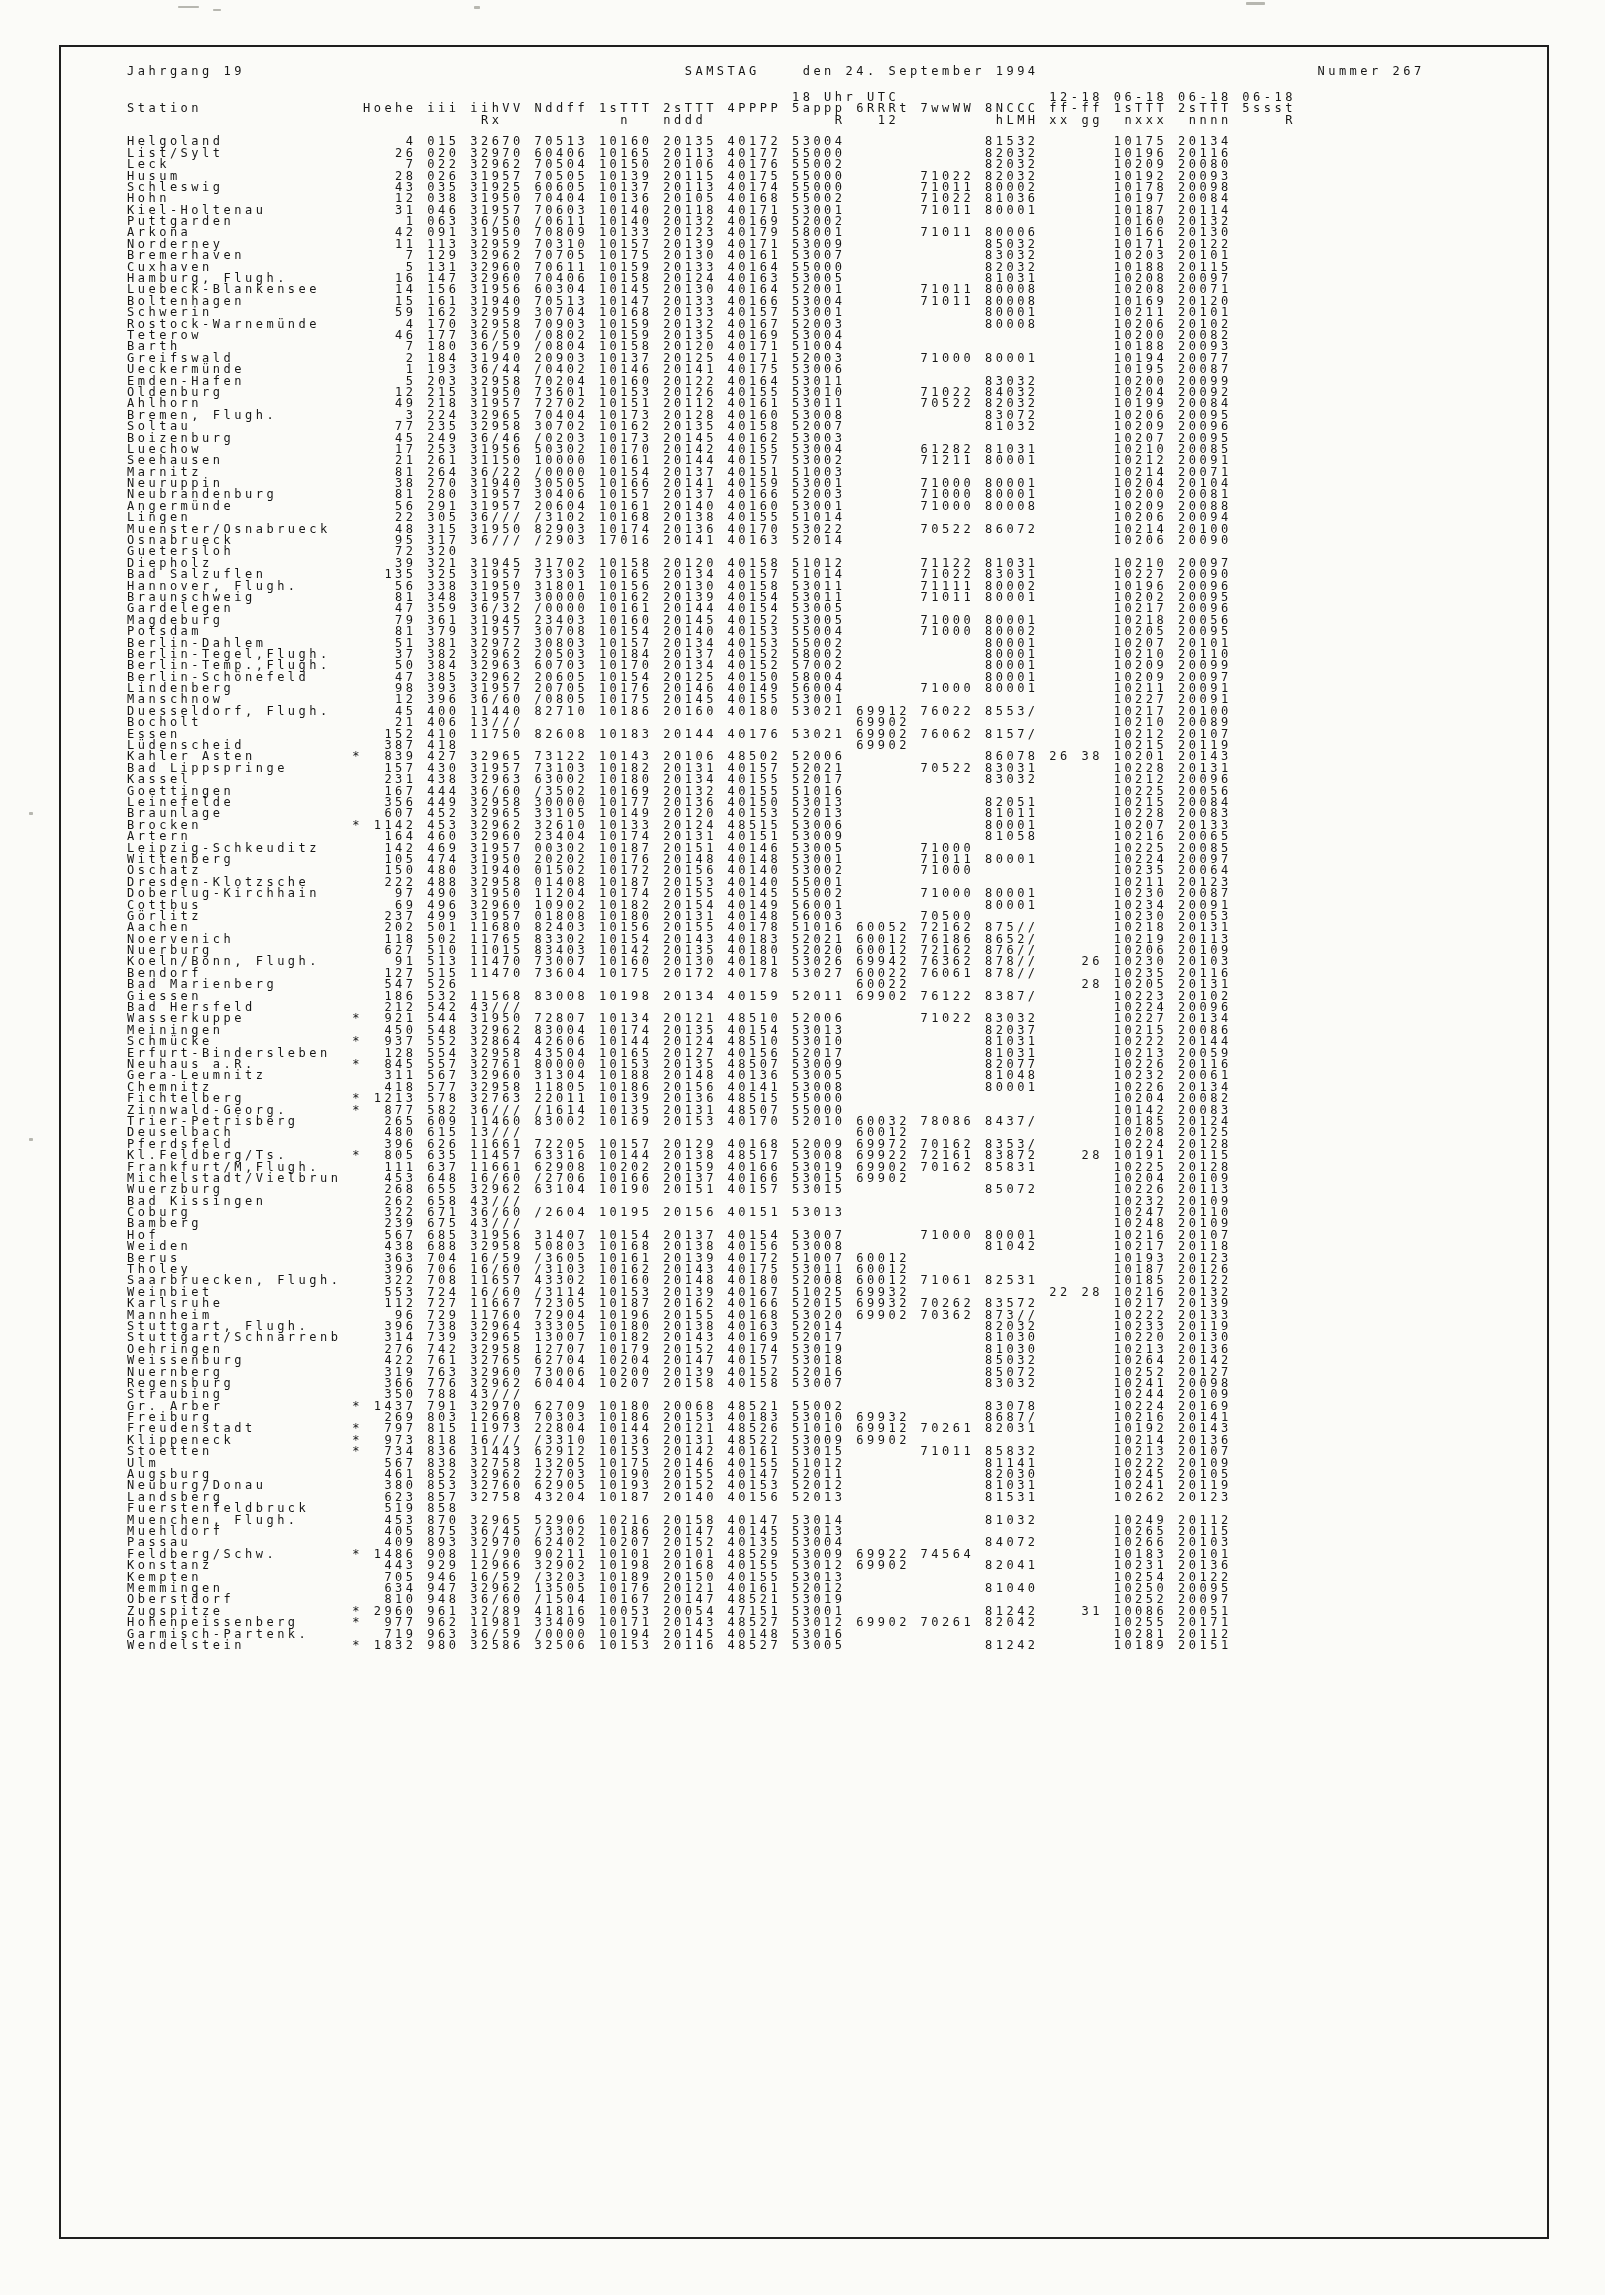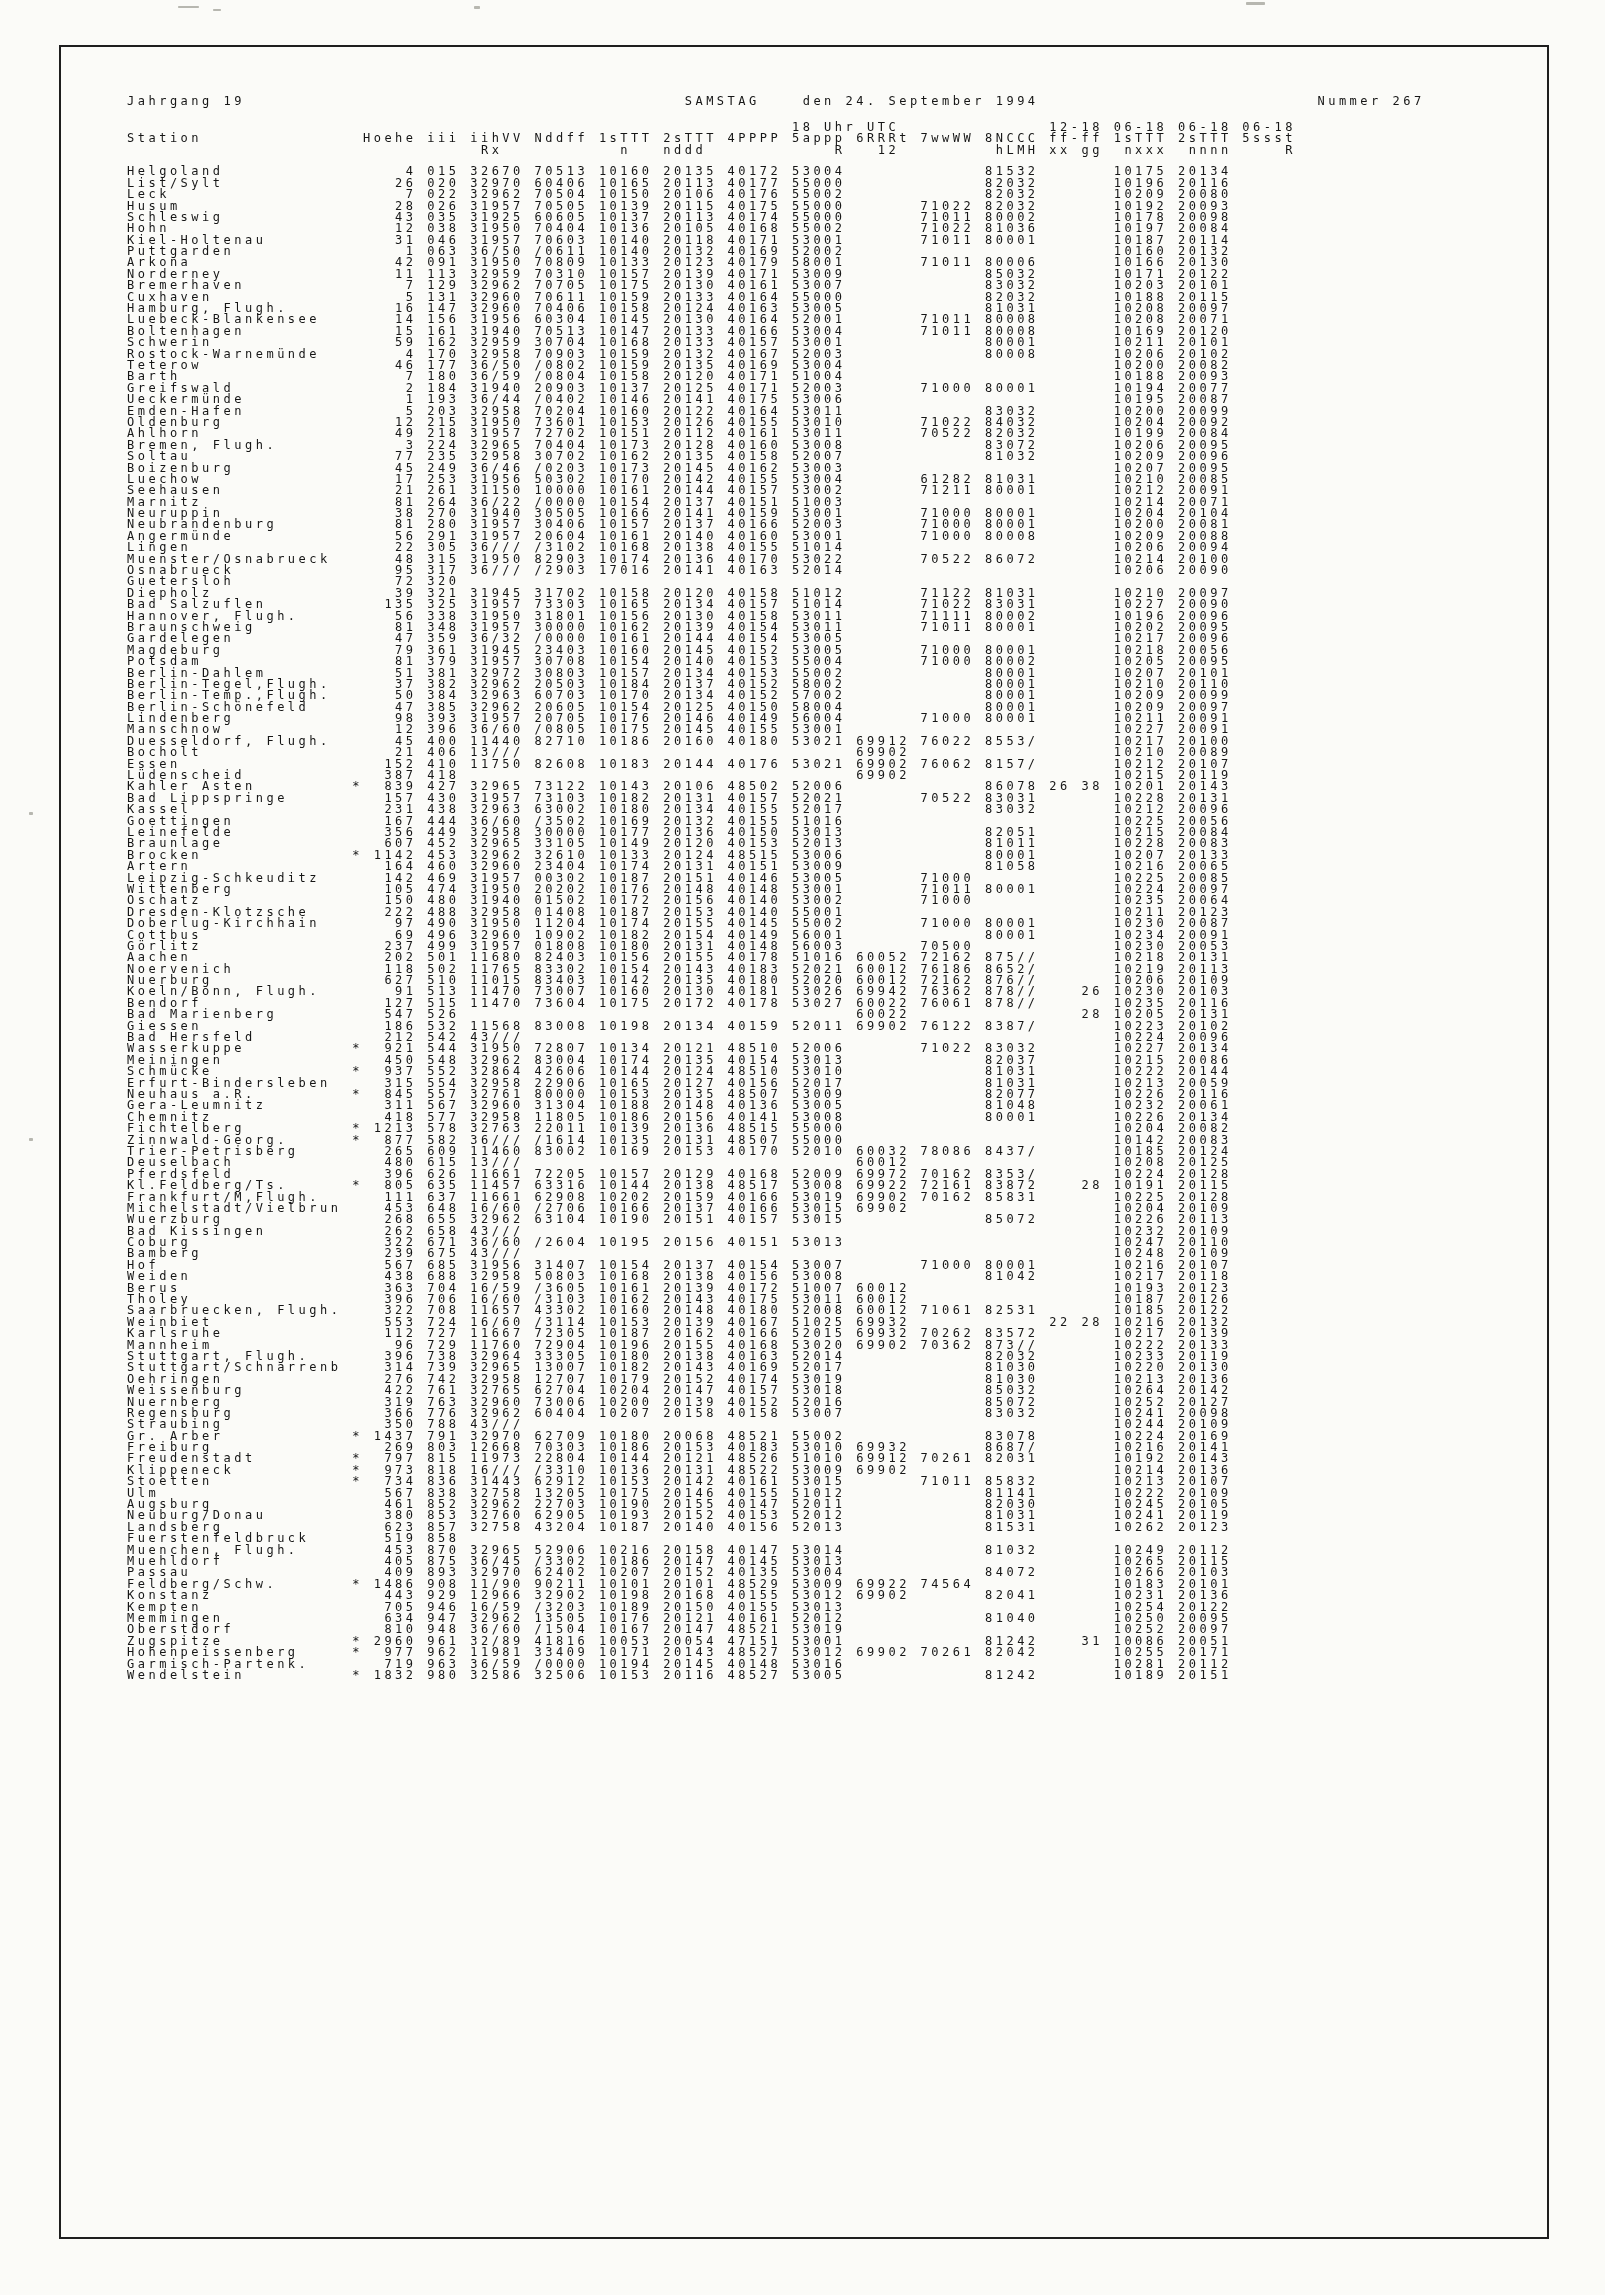--- a/index.html
+++ b/index.html
@@ -5,21 +5,21 @@
   html,body{margin:0;padding:0}
   body{
     width:1605px;height:2295px;position:relative;overflow:hidden;
     background:#fbfbf8;
   }
   .frame{
     position:absolute;left:59px;top:45px;width:1490px;height:2194px;
     border:2.4px solid #1e1e1e;box-sizing:border-box;background:transparent;
   }
   .content{
-    position:absolute;left:127px;top:96px;
+    position:absolute;left:127px;top:66px;
     font-family:"DejaVu Sans Mono", monospace;
     font-size:12px;letter-spacing:3.5px;line-height:11.4px;
     color:#161616;
   }
   .ln{white-space:pre;height:11.4px}
   .hdr-utc{margin-top:14.4px}
   .rows{margin-top:10.4px}
   .artifact{position:absolute;background:#b7b7b0;border-radius:0.8px}
 </style>
 </head>
@@ -115,21 +115,21 @@
         <div class="ln">Noervenich              118 502 11765 83302 10154 20143 40183 52021 60012 76186 8652/       10219 20113</div>
         <div class="ln">Nuerburg                627 510 11015 83403 10142 20135 40180 52020 60012 72162 876//       10206 20109</div>
         <div class="ln">Koeln/Bonn, Flugh.       91 513 11470 73007 10160 20130 40181 53026 69942 76362 878//    26 10230 20103</div>
         <div class="ln">Bendorf                 127 515 11470 73604 10175 20172 40178 53027 60022 76061 878//       10235 20116</div>
         <div class="ln">Bad Marienberg          547 526                                     60022                28 10205 20131</div>
         <div class="ln">Giessen                 186 532 11568 83008 10198 20134 40159 52011 69902 76122 8387/       10223 20102</div>
         <div class="ln">Bad Hersfeld            212 542 43///                                                       10224 20096</div>
         <div class="ln">Wasserkuppe          *  921 544 31950 72807 10134 20121 48510 52006       71022 83032       10227 20134</div>
         <div class="ln">Meiningen               450 548 32962 83004 10174 20135 40154 53013             82037       10215 20086</div>
         <div class="ln">Schmücke             *  937 552 32864 42606 10144 20124 48510 53010             81031       10222 20144</div>
-        <div class="ln">Erfurt-Bindersleben     315 554 32958 22906 10165 20127 40156 52017             81031       10213 20059</div>
+        <div class="ln">Erfurt-Bindersleben     128 554 32958 43504 10165 20127 40156 52017             81031       10213 20059</div>
         <div class="ln">Neuhaus a.R.         *  845 557 32761 80000 10153 20135 48507 53009             82077       10226 20116</div>
         <div class="ln">Gera-Leumnitz           311 567 32960 31304 10188 20148 40136 53005             81048       10232 20061</div>
         <div class="ln">Chemnitz                418 577 32958 11805 10186 20156 40141 53008             80001       10226 20134</div>
         <div class="ln">Fichtelberg          * 1213 578 32763 22011 10139 20136 48515 55000                         10204 20082</div>
         <div class="ln">Zinnwald-Georg.      *  877 582 36/// /1614 10135 20131 48507 55000                         10142 20083</div>
         <div class="ln">Trier-Petrisberg        265 609 11460 83002 10169 20153 40170 52010 60032 78086 8437/       10185 20124</div>
         <div class="ln">Deuselbach              480 615 13///                               60012                   10208 20125</div>
         <div class="ln">Pferdsfeld              396 626 11661 72205 10157 20129 40168 52009 69972 70162 8353/       10224 20128</div>
         <div class="ln">Kl.Feldberg/Ts.      *  805 635 11457 63316 10144 20138 48517 53008 69922 72161 83872    28 10191 20115</div>
         <div class="ln">Frankfurt/M,Flugh.      111 637 11661 62908 10202 20159 40166 53019 69902 70162 85831       10225 20128</div>

